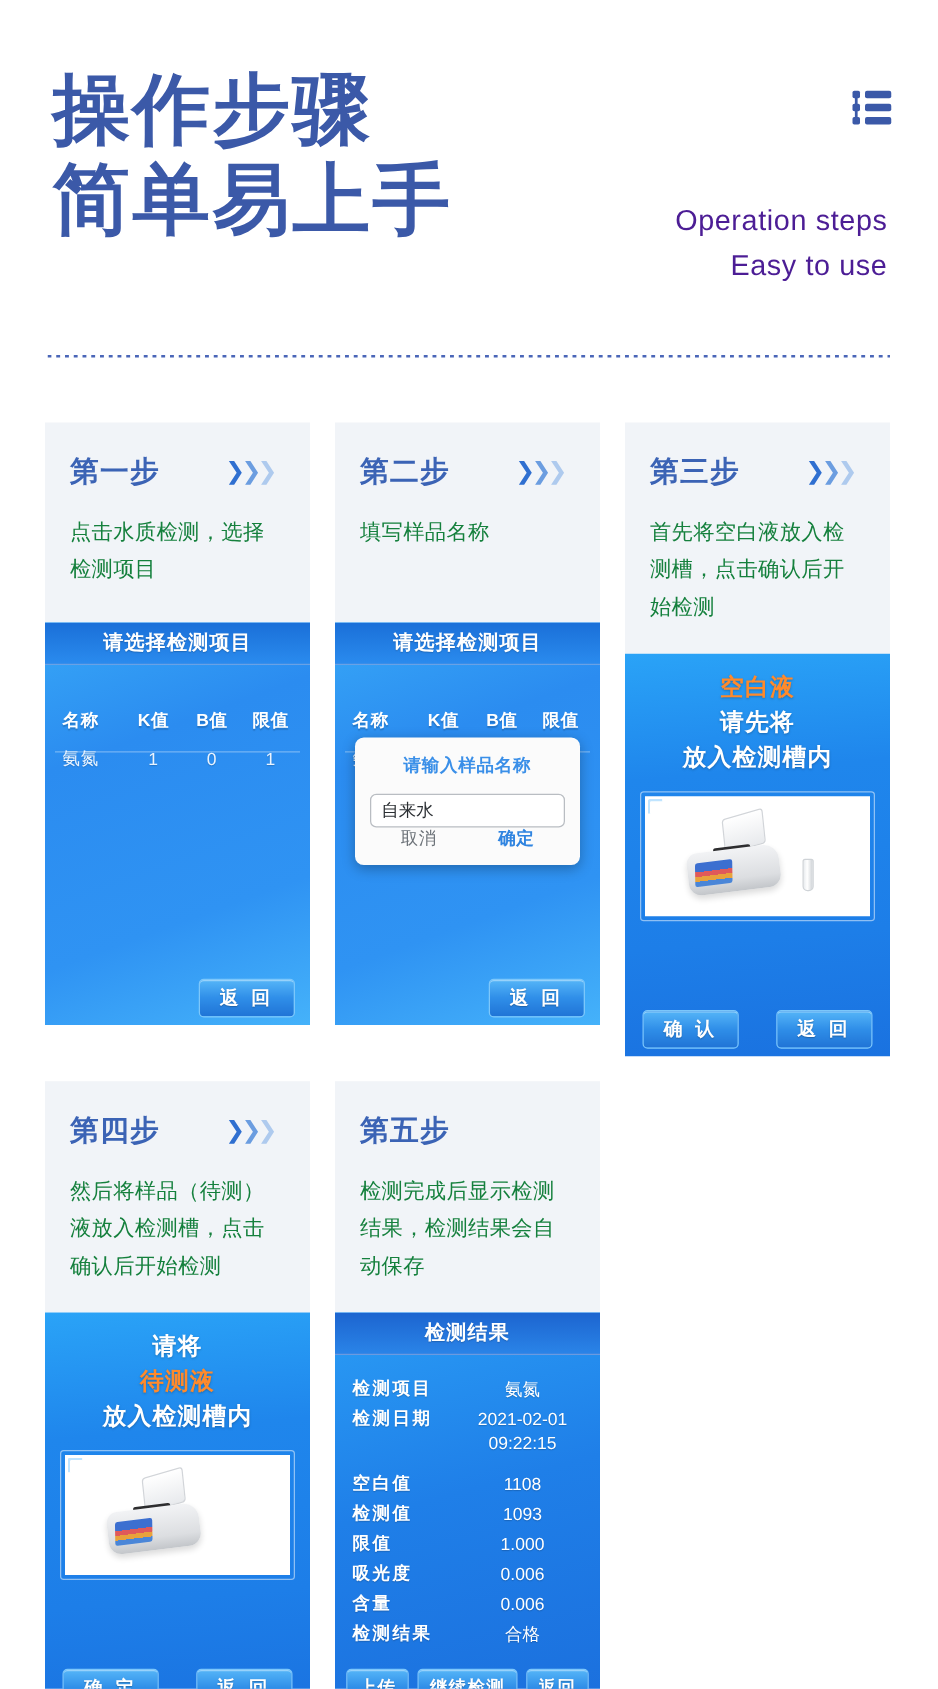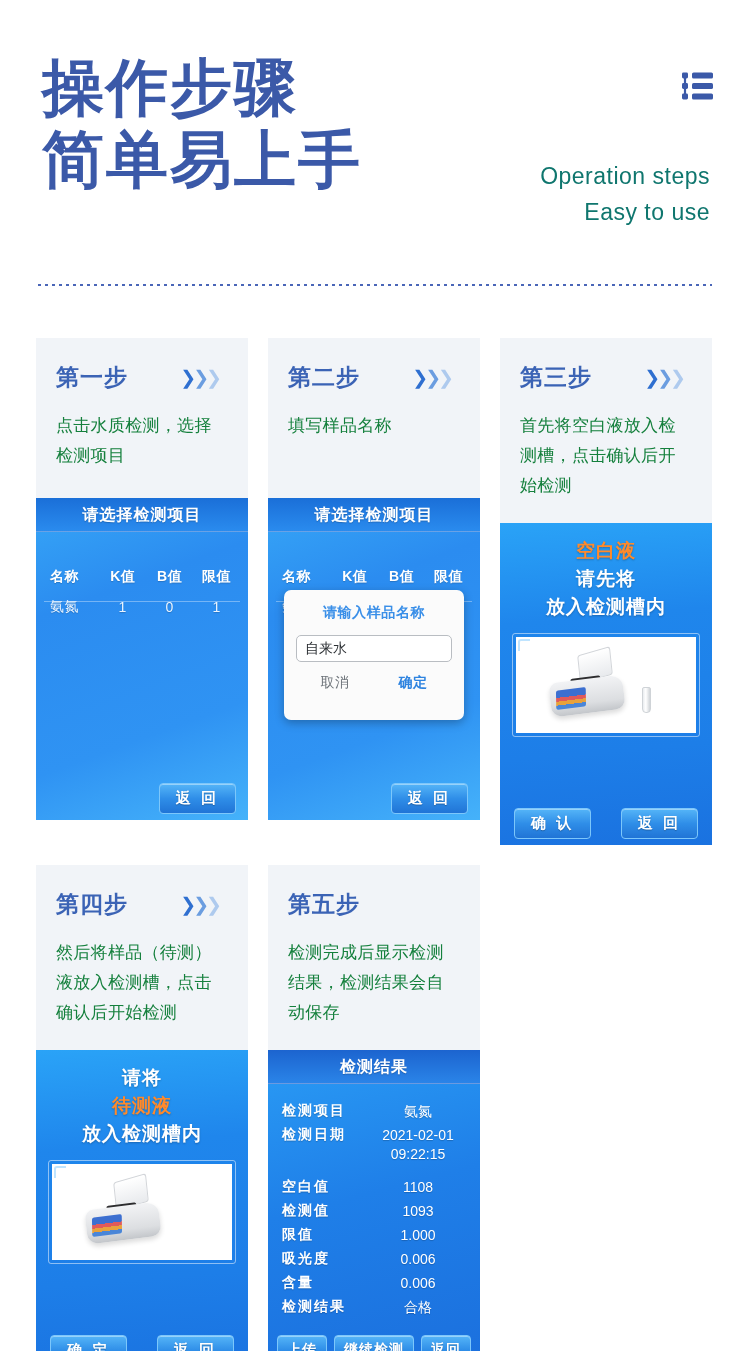--- a/index.html
+++ b/index.html
@@ -53,21 +53,21 @@
   .subtitle-block {
     position: absolute;
     right: 40px;
     top: 158px;
     text-align: right;
   }
 
   .subtitle-line {
     font-size: 23px;
     line-height: 36px;
-    color: #0f766e;
+    color: #4c1d95;
     letter-spacing: 0.5px;
   }
 
   .divider {
     position: absolute;
     left: 38px;
     top: 284px;
     width: 674px;
     height: 2px;
     background-image: linear-gradient(to right, #4a66b8 0 3px, transparent 3px 7px);
@@ -240,40 +240,39 @@
 
   
   .dialog {
     position: absolute;
     left: 16px;
     top: 92px;
     width: 180px;
     background: #fbfbfb;
     border-radius: 7px;
     box-shadow: 0 3px 10px rgba(0,0,0,0.28);
-    padding: 14px 12px 28px 12px;
+    padding: 14px 12px 12px 12px;
   }
   .dlg-title {
     text-align: center;
     color: #3a8fe8;
     font-size: 14px;
     font-weight: bold;
     letter-spacing: 0.6px;
     margin-bottom: 13px;
   }
   .dlg-input {
     border: 1px solid #b9bdc2;
     border-radius: 5px;
     background: #ffffff;
     height: 27px;
     line-height: 25px;
     padding: 0 8px;
     font-size: 14px;
     color: #2b2f33;
-    margin-bottom: 12px;
   }
   .dlg-actions {
     display: flex;
     justify-content: space-around;
     align-items: center;
   }
   .dlg-btn { font-size: 14px; letter-spacing: 0.5px; }
   .dlg-btn.cancel { color: #6d7379; }
   .dlg-btn.ok { color: #2f84e0; font-weight: bold; }
 

